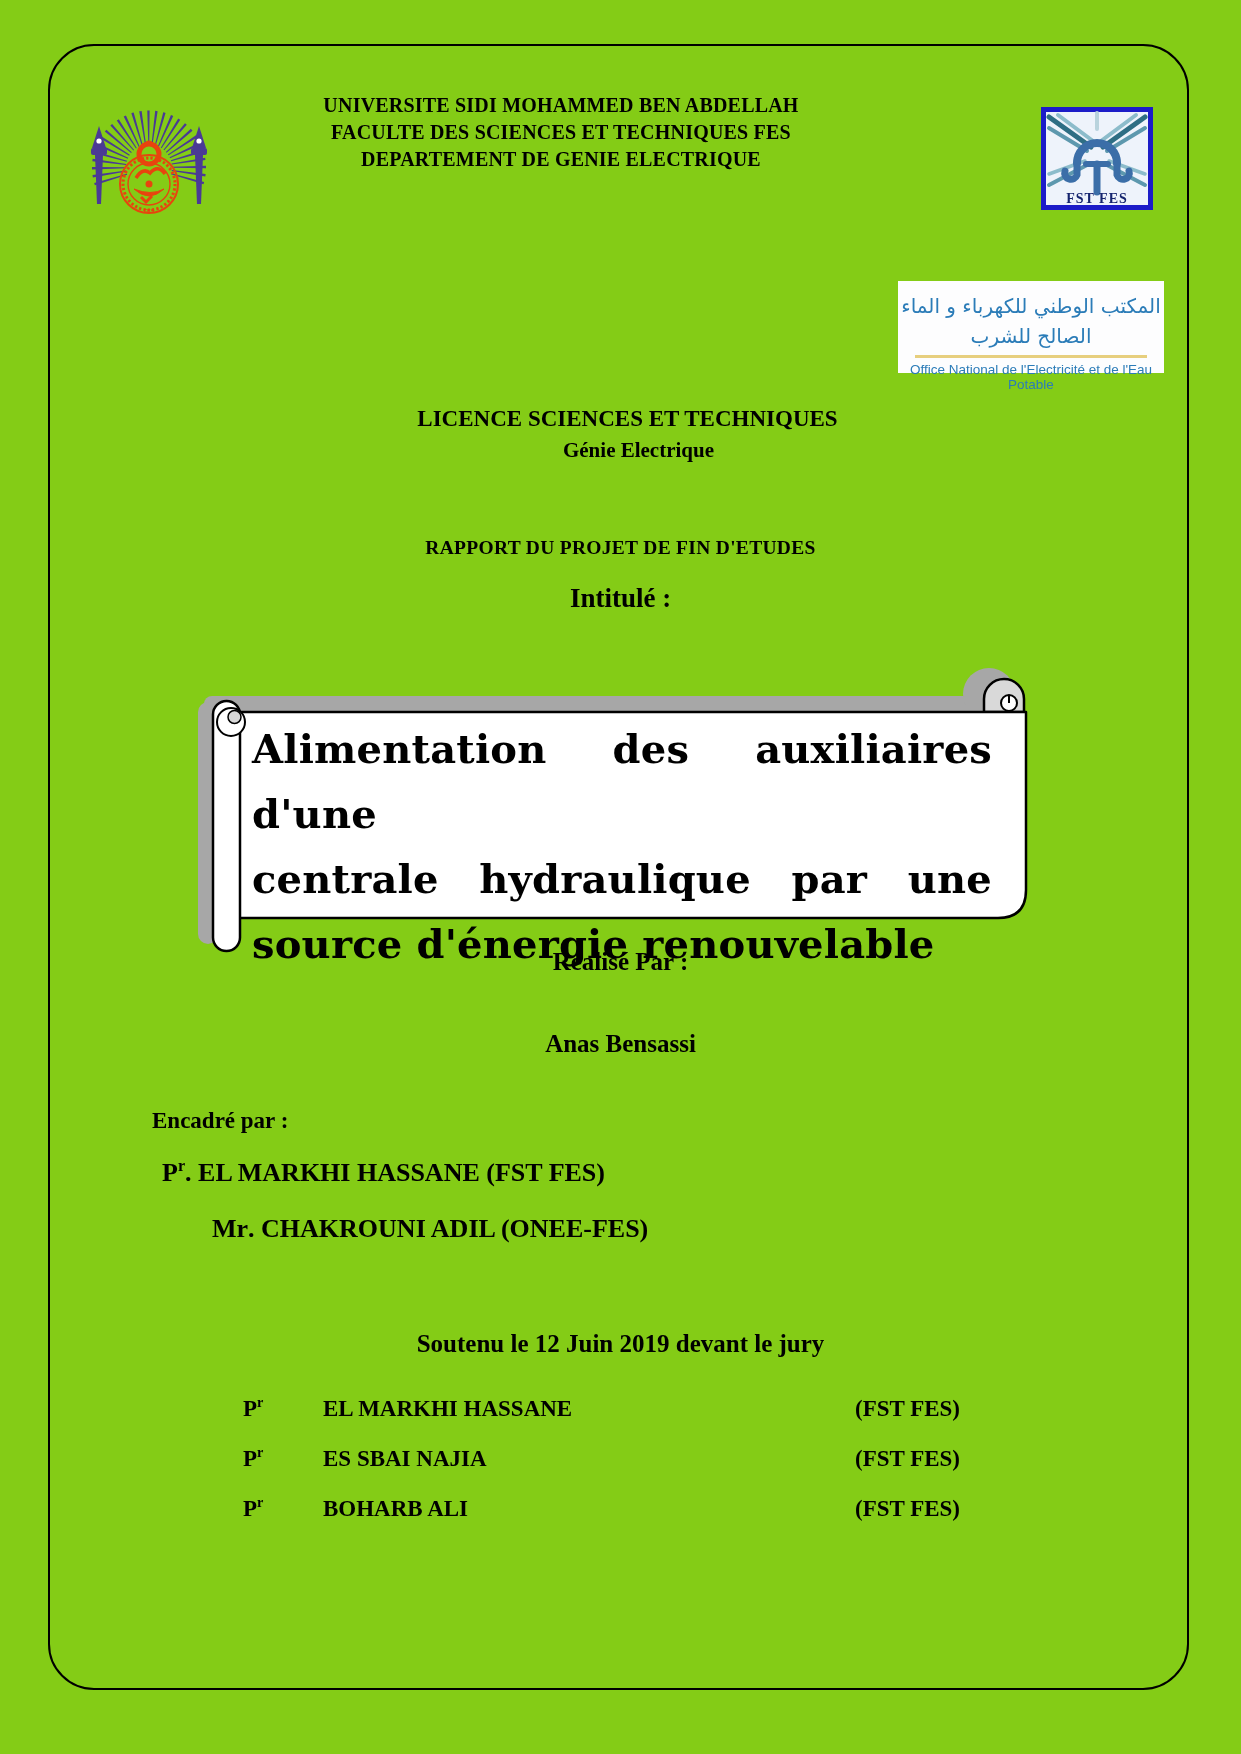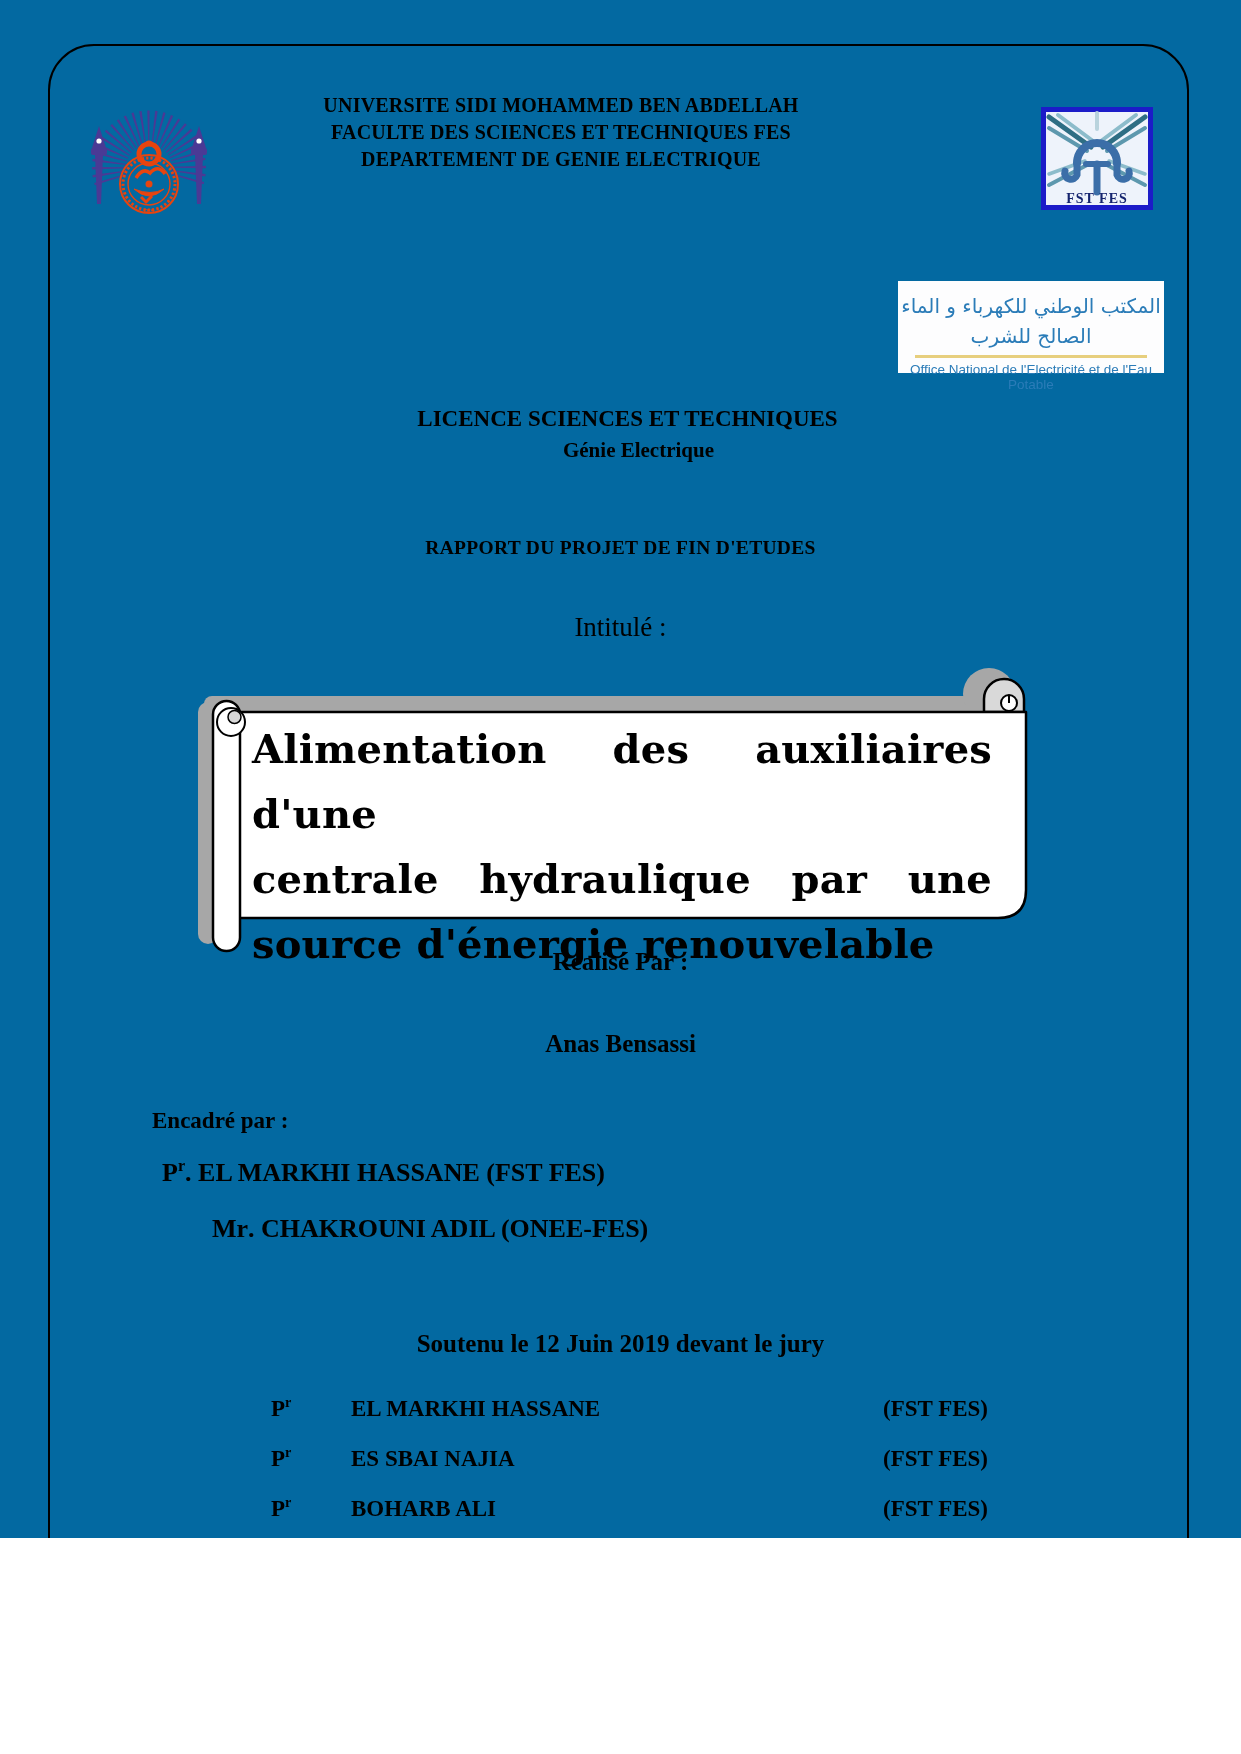--- a/index.html
+++ b/index.html
@@ -1,18 +1,18 @@
 <!DOCTYPE html>
 <html><head>
 <meta charset="utf-8">
 <style>
   * { margin:0; padding:0; box-sizing:border-box; }
   html,body { background:#ffffff; }
   .page {
-    position:relative; width:1241px; height:1538px; background:#0369a1;
+    position:relative; width:1241px; height:1754px; background:#84cc16;
     font-family:"Liberation Serif", serif; color:#000; overflow:hidden;
   }
   .frame {
     position:absolute; left:48px; top:44px; width:1141px; height:1646px;
     border:2.5px solid #000; border-radius:46px;
   }
   .abs { position:absolute; }
   .center { text-align:center; width:100%; left:0; }
 
   
@@ -25,21 +25,21 @@
   .onee { left:898px; top:281px; width:266px; height:92px; background:#fdfdfe;
     text-align:center; padding-top:10px; }
   .onee-ar { font-family:"DejaVu Sans", sans-serif; font-size:20px; line-height:30px; }
   .onee-line { width:232px; height:2.5px; margin:4px auto 4px auto; }
   .onee-fr { font-family:"Liberation Sans", sans-serif; font-size:13.5px; }
 
   
   .degree   { top:406px; font-weight:bold; font-size:23px;padding-left:14px; }
   .specialty{ top:438px; font-weight:bold; font-size:21px;padding-left:36px; }
   .rapport  { top:520px; font-weight:bold; font-size:19.5px; letter-spacing:.3px;margin-top:17px; }
-  .intitule { top:612px; font-weight:normal; font-size:27px; }
+  .intitule { top:583px; font-weight:bold; font-size:27px; }
 
   
   .scroll-svg { left:198px; top:656px; width:832px; height:300px; }
   .title-text {
     left:252px; top:716px; width:740px;
     font-family:"DejaVu Serif", serif; font-weight:bold;
     font-size:40px; line-height:65px; letter-spacing:.2px;
   }
   .title-line { text-align:left; }
   .title-line.just { text-align:justify; text-align-last:justify; }
@@ -49,21 +49,21 @@
 
   .encadre-label { left:152px; top:1108px; font-weight:bold; font-size:23px; }
   .sup-line { font-weight:bold; font-size:26px; }
   .sup1 { left:162px; top:1158px; }
   .sup2 { left:212px; top:1214px; }
   sup { font-size:62%; vertical-align:super; line-height:0; }
 
   .soutenu { top:1330px; font-weight:bold; font-size:25px; }
   .jury-table { left:243px; top:1384px; width:748px; }
   .jury-row { display:grid; grid-template-columns:80px 532px 1fr; height:50px;
-    align-items:center; font-weight:bold; font-size:23px;margin-left:28px; }
+    align-items:center; font-weight:bold; font-size:23px; }
 </style>
 </head>
 <body>
 
 <div class="page">
   <div class="frame abs"></div>
 
   <div class="abs emblem-box">
     <svg width="126" height="128" viewBox="0 0 126 128">
 

